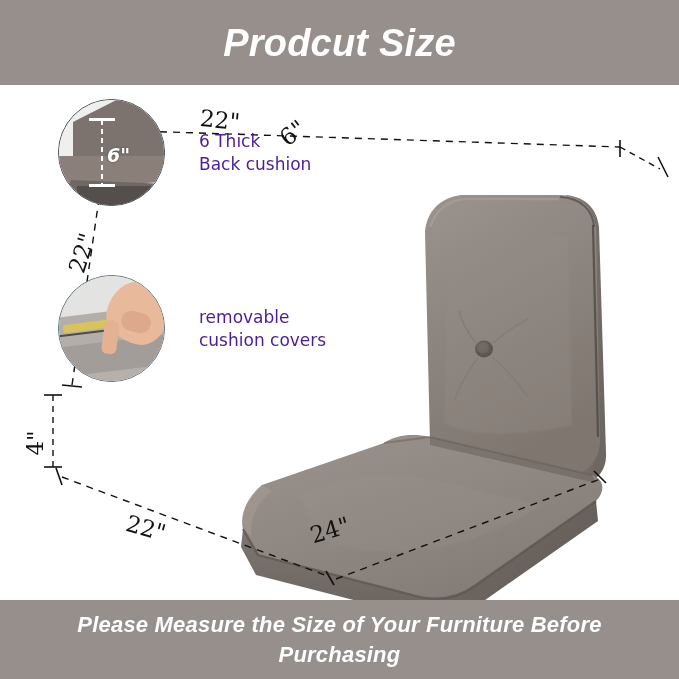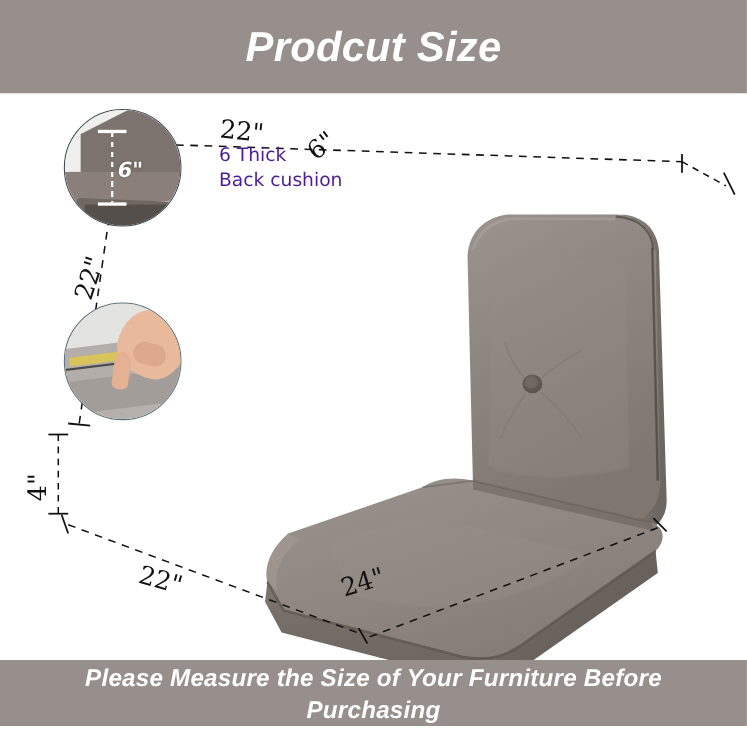--- a/index.html
+++ b/index.html
@@ -21,21 +21,21 @@
     font-weight:bold;
     letter-spacing:.2px;
     font-style:italic;
   }
   #top-banner { top:0; height:85px; }
   #top-banner .title {
     font-size:38px; line-height:1;
     font-family:"Liberation Sans", sans-serif;
     font-weight:bold;
   }
-  #bottom-banner { top:600px; height:60px;align-items:flex-end; }
+  #bottom-banner { top:600px; height:79px; }
   #bottom-banner .subtitle {
     font-size:22px; line-height:1.32; font-weight:bold;
     padding:0 22px;
   }
 
   
   #stage {
     position:absolute; top:85px; left:0;
     width:679px; height:515px;
     background:#ffffff;
@@ -311,19 +311,21 @@
         <div class="cov-band2"></div>
         <div class="cov-band1"></div>
         <div class="cov-zipper"></div>
         <div class="cov-zipline"></div>
         <div class="cov-pullcord"></div>
         <div class="cov-hand"></div>
         <div class="cov-knuckle"></div>
         <div class="cov-finger"></div>
       </div>
     </div>
+    <div class="feature-text">removable
+cushion covers</div>
   </div>
 
 </div>
 
 <div class="banner" id="bottom-banner">
   <div class="subtitle">Please Measure the Size of Your Furniture Before Purchasing</div>
 </div>
 
 </body></html>

